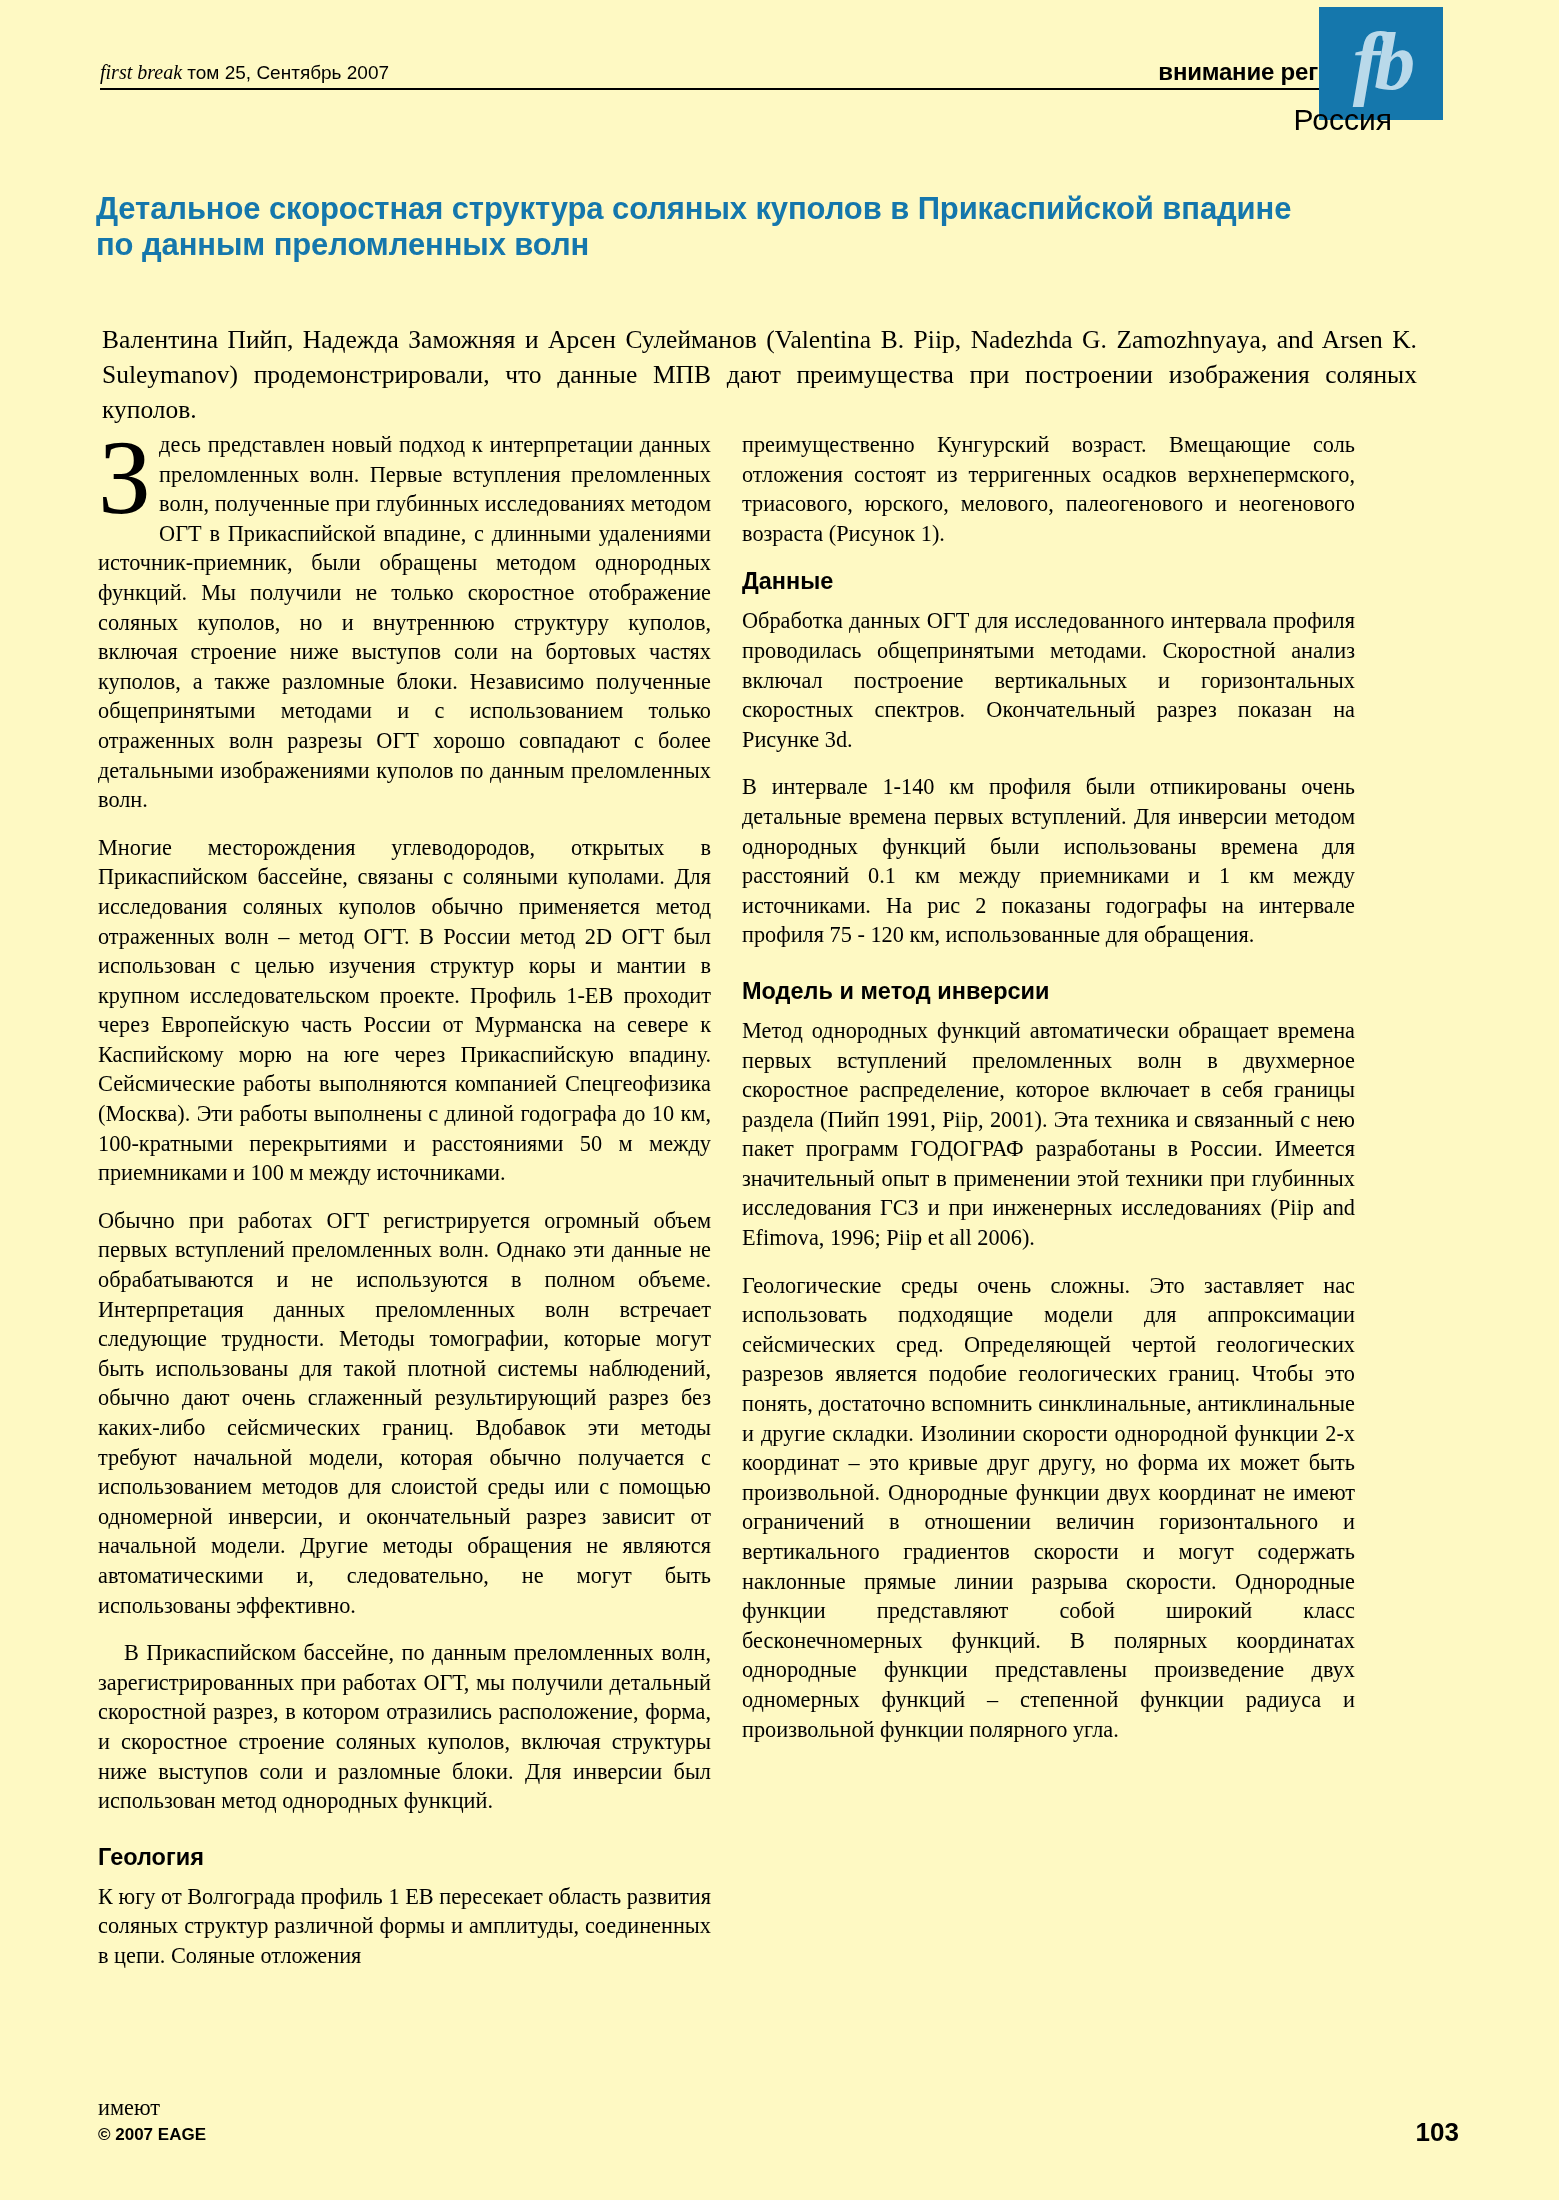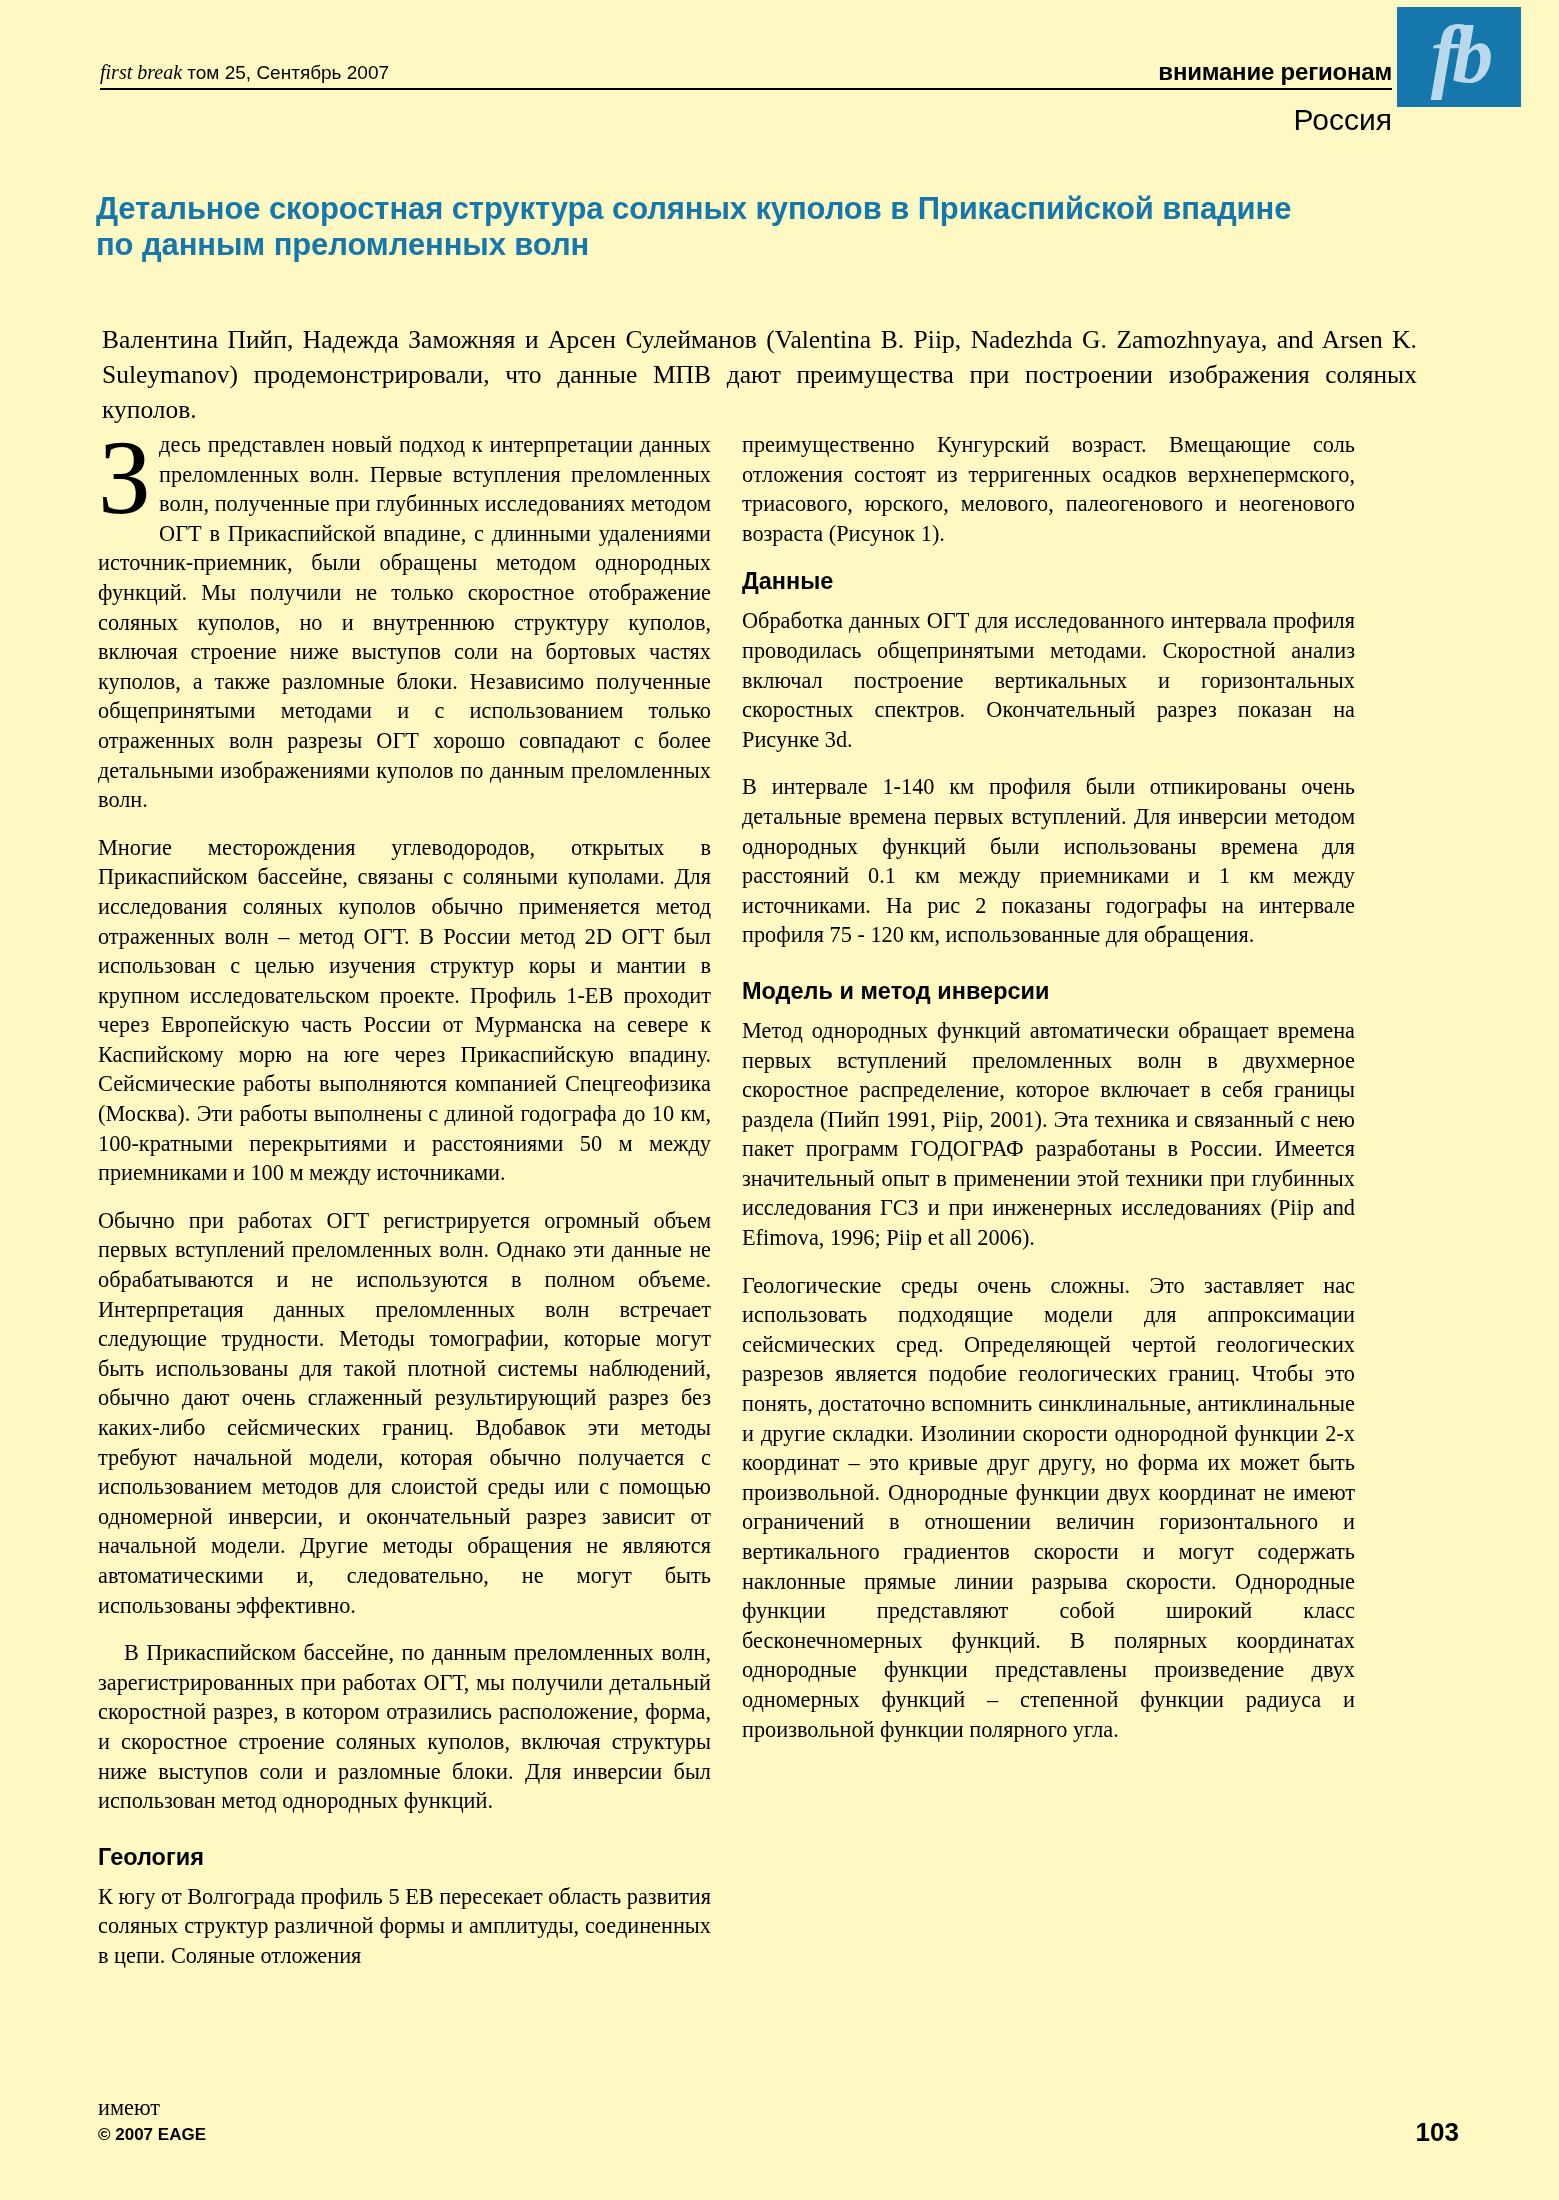--- a/index.html
+++ b/index.html
@@ -55,24 +55,24 @@
     left: 0;
     bottom: 0;
     width: 100%;
     height: 2px;
     background: #000;
   }
 
   
   .fb-logo {
     position: absolute;
-    left: 1397px;
+    left: 1319px;
     top: 7px;
     width: 124px;
-    height: 100px;
+    height: 113px;
     background: #1577ac;
   }
   .fb-logo .glyph {
     position: absolute;
     left: 0; right: 0; top: 50%;
     transform: translateY(-52%);
     text-align: center;
     font-family: "Liberation Serif", serif;
     font-style: italic;
     font-weight: bold;
@@ -230,21 +230,21 @@
   </div>
 
   <p class="abstract">Валентина Пийп, Надежда Заможняя и  Арсен Сулейманов (Valentina B. Piip, Nadezhda G. Zamozhnyaya, and Arsen K. Suleymanov) продемонстрировали, что данные МПВ дают преимущества при построении изображения соляных куполов.</p>
 
   <div class="col col-left">
     <p class="dropcap-para">Здесь представлен новый подход к интерпретации данных преломленных волн. Первые вступления преломленных волн, полученные при глубинных исследованиях методом ОГТ в Прикаспийской впадине, с длинными удалениями источник-приемник, были обращены методом однородных функций. Мы получили не только скоростное отображение соляных куполов, но и внутреннюю структуру куполов, включая строение ниже выступов соли на бортовых частях куполов, а также разломные блоки. Независимо полученные общепринятыми методами и с использованием только отраженных волн разрезы ОГТ хорошо совпадают с более детальными изображениями куполов по данным преломленных волн.</p>
     <p>Многие месторождения углеводородов, открытых в Прикаспийском бассейне, связаны с соляными куполами. Для исследования соляных куполов обычно применяется метод отраженных волн – метод ОГТ.  В России метод 2D ОГТ был использован с целью изучения структур коры и мантии в крупном исследовательском проекте. Профиль 1-ЕВ проходит через Европейскую часть России от Мурманска на севере к Каспийскому морю на юге через Прикаспийскую впадину. Сейсмические работы выполняются компанией Спецгеофизика (Москва). Эти работы выполнены с длиной годографа до 10 км, 100-кратными перекрытиями и расстояниями 50 м между приемниками и 100 м между источниками.</p>
     <p>Обычно при работах ОГТ регистрируется огромный объем первых вступлений преломленных волн. Однако эти данные не обрабатываются и не используются в полном объеме. Интерпретация данных преломленных волн встречает следующие трудности. Методы томографии, которые могут быть использованы для такой плотной системы наблюдений, обычно дают очень сглаженный результирующий разрез без каких-либо сейсмических границ. Вдобавок эти методы требуют начальной модели, которая обычно получается с использованием методов для слоистой среды или с помощью одномерной инверсии, и окончательный разрез зависит от начальной модели. Другие методы обращения не являются автоматическими и, следовательно, не могут быть использованы эффективно.</p>
     <p class="indent">В Прикаспийском бассейне, по данным преломленных волн, зарегистрированных при работах ОГТ, мы получили детальный скоростной разрез, в котором отразились расположение, форма, и скоростное строение соляных куполов, включая структуры ниже выступов соли и разломные блоки. Для инверсии был использован метод однородных функций.</p>
     <div class="sec-head">Геология</div>
-    <p class="tight">К югу от Волгограда профиль 5 ЕВ пересекает область развития соляных структур различной формы и амплитуды, соединенных в цепи. Соляные отложения</p>
+    <p class="tight">К югу от Волгограда профиль 1 ЕВ пересекает область развития соляных структур различной формы и амплитуды, соединенных в цепи. Соляные отложения</p>
   </div>
 
   <div class="col col-right">
     <p>преимущественно Кунгурский возраст. Вмещающие соль отложения состоят из терригенных осадков верхнепермского, триасового, юрского, мелового, палеогенового и неогенового возраста (Рисунок 1).</p>
     <div class="sec-head first" style="margin-top:14px">Данные</div>
     <p>Обработка данных ОГТ для исследованного интервала профиля проводилась общепринятыми методами. Скоростной анализ включал построение вертикальных и горизонтальных скоростных спектров. Окончательный разрез показан на Рисунке 3d.</p>
     <p>В интервале 1-140 км профиля были отпикированы очень детальные времена первых вступлений. Для инверсии методом однородных функций были использованы времена для расстояний 0.1 км между приемниками и 1 км между источниками. На рис 2 показаны годографы на интервале профиля 75 - 120 км, использованные для обращения.</p>
     <div class="sec-head">Модель и метод инверсии</div>
     <p>Метод однородных функций автоматически обращает времена первых вступлений преломленных волн в двухмерное скоростное распределение, которое включает в себя границы раздела (Пийп 1991, Piip, 2001). Эта техника и связанный с нею пакет программ ГОДОГРАФ разработаны в России. Имеется значительный опыт в применении этой техники при глубинных исследования ГСЗ и при инженерных исследованиях (Piip and Efimova, 1996; Piip et all 2006).</p>
     <p>Геологические среды очень сложны. Это заставляет нас использовать подходящие модели для аппроксимации сейсмических сред. Определяющей чертой геологических разрезов является подобие геологических границ. Чтобы это понять, достаточно вспомнить синклинальные, антиклинальные и другие складки. Изолинии скорости однородной функции 2-х координат – это кривые друг другу, но форма их может быть произвольной. Однородные функции двух координат не имеют ограничений в отношении величин горизонтального и вертикального градиентов скорости и могут содержать наклонные прямые линии разрыва скорости. Однородные функции представляют собой широкий класс бесконечномерных функций. В полярных координатах однородные функции представлены произведение двух одномерных функций – степенной функции радиуса и произвольной функции полярного угла.</p>

